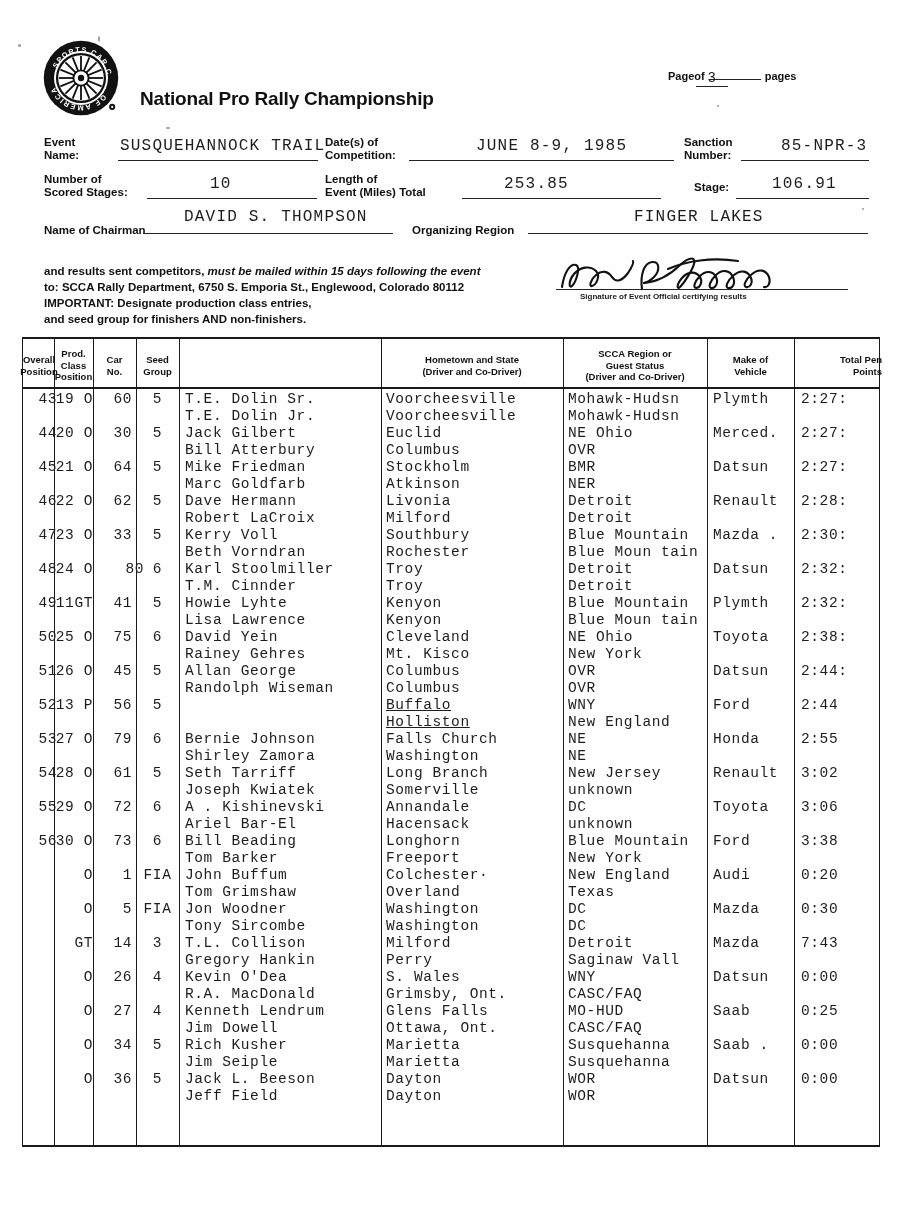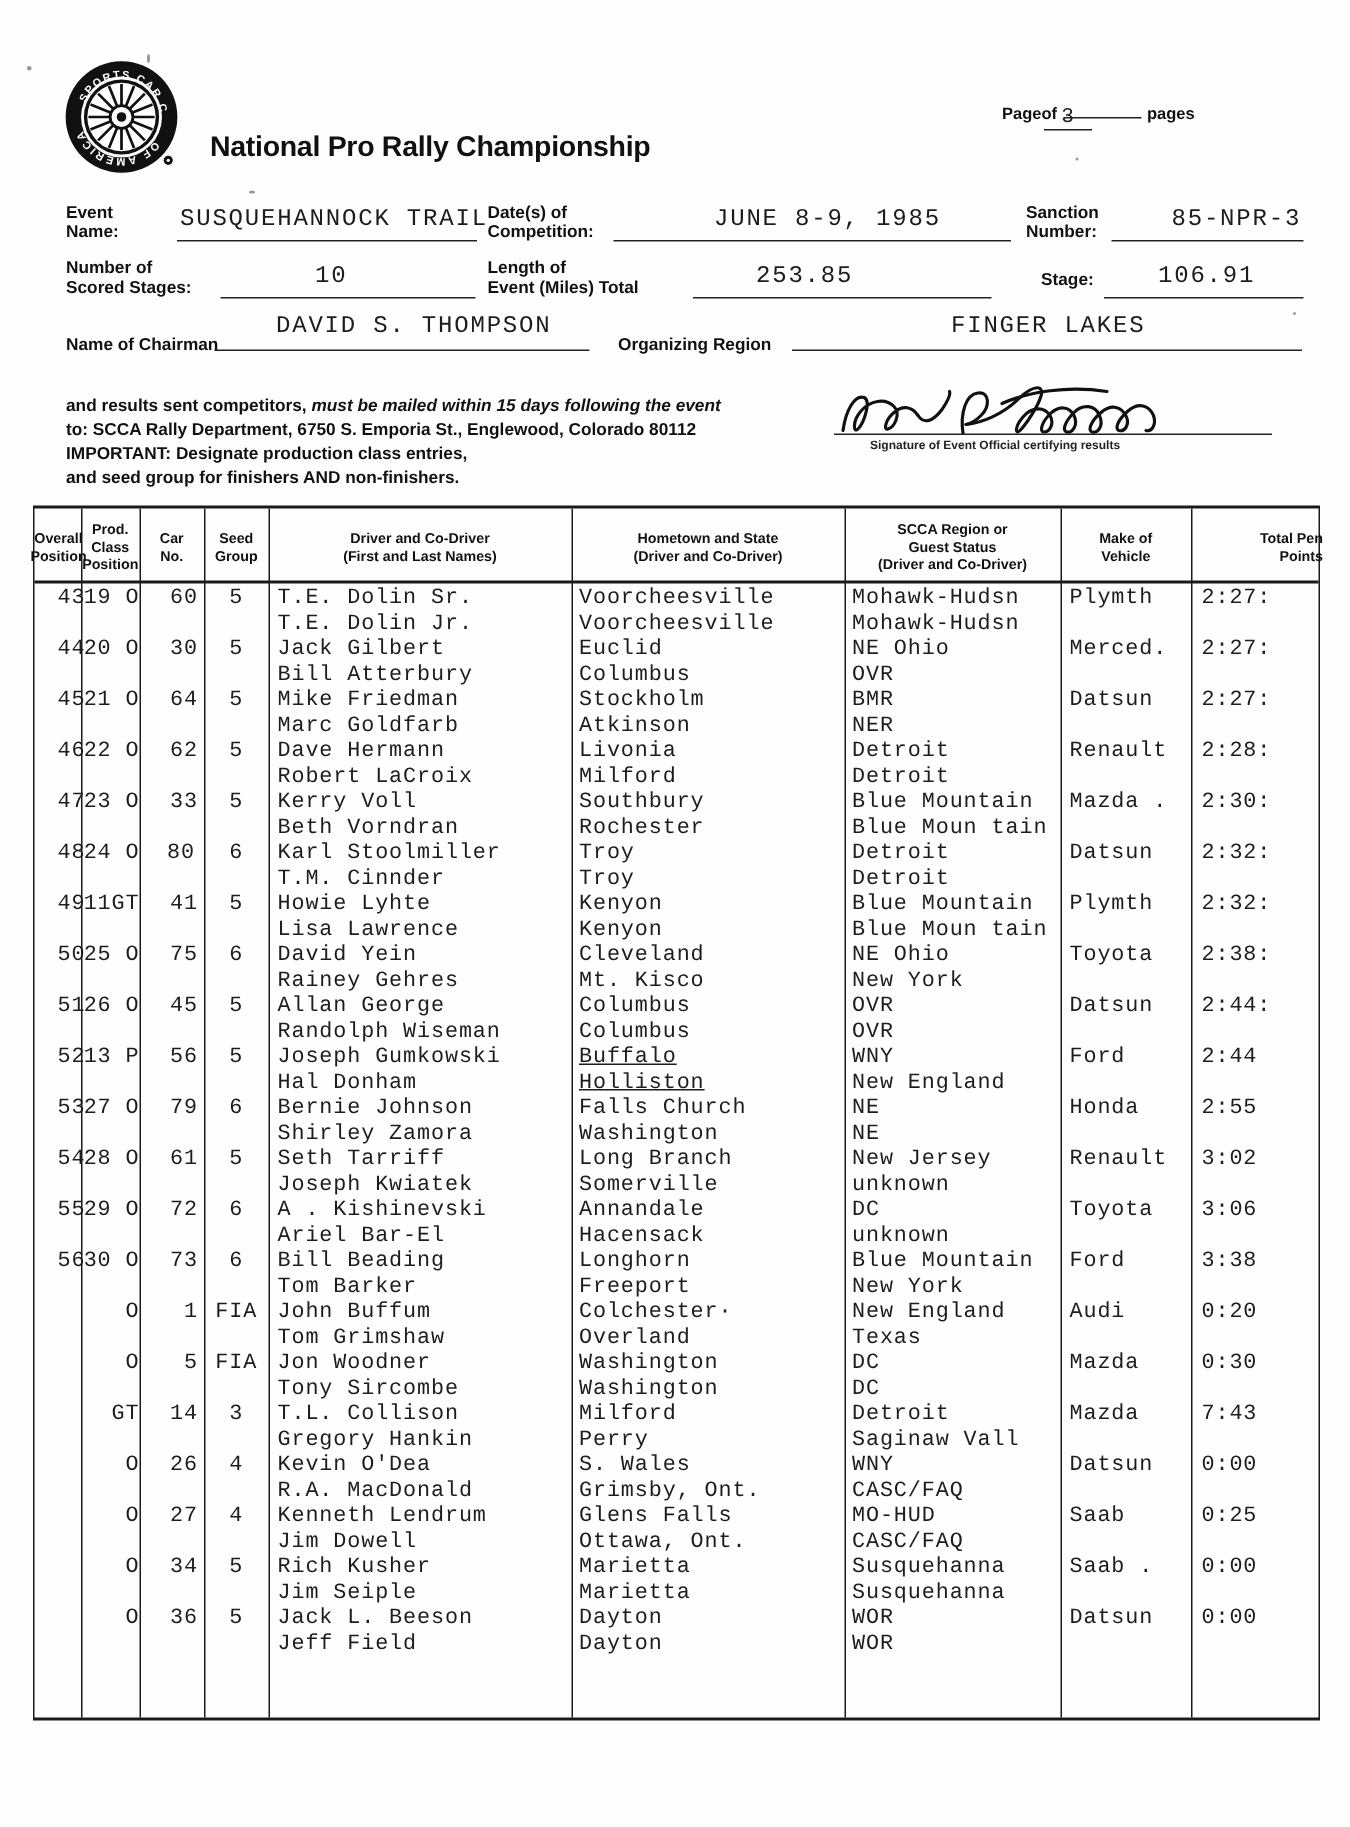--- a/index.html
+++ b/index.html
@@ -325,24 +325,20 @@
       <div>Position</div>
     </div>
     <div class="hdr-cell" style="left:70px;top:15px;width:43px;">
       <div>Car</div>
       <div>No.</div>
     </div>
     <div class="hdr-cell" style="left:113px;top:15px;width:43px;">
       <div>Seed</div>
       <div>Group</div>
     </div>
-    <div class="hdr-cell" style="left:156px;top:15px;width:202px;">
-      <div>Driver and Co-Driver</div>
-      <div>(First and Last Names)</div>
-    </div>
     <div class="hdr-cell" style="left:358px;top:15px;width:182px;">
       <div>Hometown and State</div>
       <div>(Driver and Co-Driver)</div>
     </div>
     <div class="hdr-cell" style="left:540px;top:9px;width:144px;">
       <div>SCCA Region or</div>
       <div>Guest Status</div>
       <div>(Driver and Co-Driver)</div>
     </div>
     <div class="hdr-cell" style="left:684px;top:15px;width:87px;">
@@ -515,21 +511,21 @@
             <div>2:30:</div>
           </div>
         </div>
         <div class="row" style="top: 170px;">
           <div class="cell r" style="left:-6px;width:40px;top:2px;">
             <div>48</div>
           </div>
           <div class="cell r" style="left:26px;width:44px;top:2px;">
             <div>24  O</div>
           </div>
-          <div class="cell r" style="left:68px;width:39px;top:2px;">
+          <div class="cell r" style="left:82px;width:39px;top:2px;">
             <div>80</div>
           </div>
           <div class="cell c" style="left:113px;width:43px;top:2px;">
             <div>6</div>
           </div>
           <div class="cell " style="left:162px;top:2px;">
             <div>Karl Stoolmiller</div>
             <div>T.M. Cinnder</div>
           </div>
           <div class="cell " style="left:363px;top:2px;">
@@ -648,24 +644,20 @@
             <div>52</div>
           </div>
           <div class="cell r" style="left:26px;width:44px;top:2px;">
             <div>13  P</div>
           </div>
           <div class="cell r" style="left:70px;width:39px;top:2px;">
             <div>56</div>
           </div>
           <div class="cell c" style="left:113px;width:43px;top:2px;">
             <div>5</div>
-          </div>
-          <div class="cell " style="left:162px;top:2px;">
-            <div>Joseph Gumkowski</div>
-            <div>Hal Donham</div>
           </div>
           <div class="cell " style="left:363px;top:2px;text-decoration:underline;">
             <div>Buffalo</div>
             <div>Holliston</div>
           </div>
           <div class="cell " style="left:545px;top:2px;">
             <div>WNY</div>
             <div>New England</div>
           </div>
           <div class="cell " style="left:690px;top:2px;">

